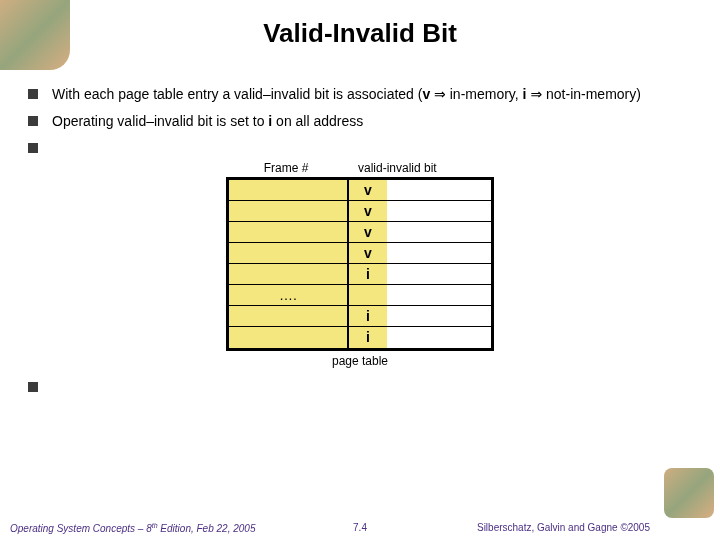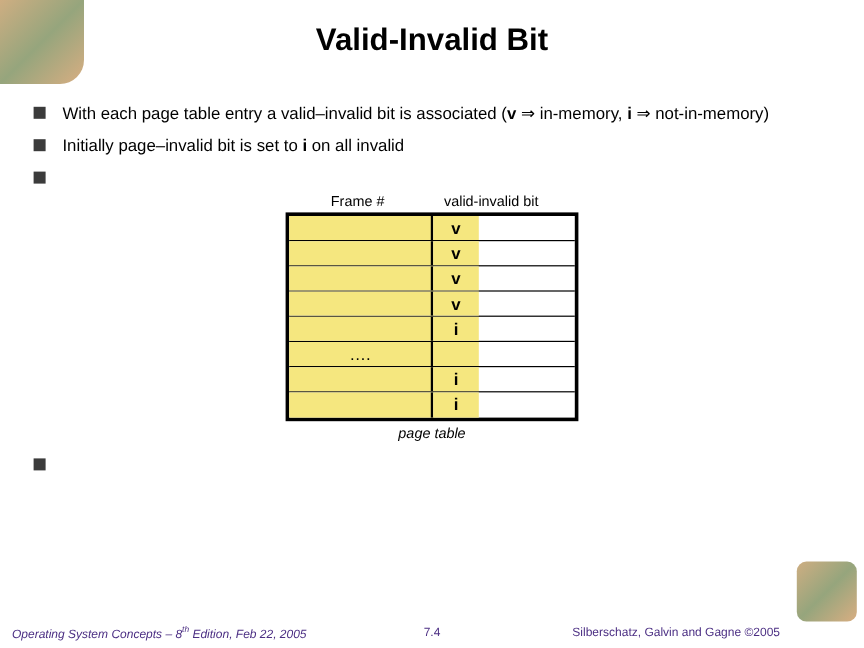--- a/index.html
+++ b/index.html
@@ -44,21 +44,21 @@
     background: #3b3b3b;
     margin-top: 4px;
     margin-right: 14px;
     flex-shrink: 0;
   }
   .bullet-text { color: #000; }
   .bold { font-weight: bold; }
   .arrow { font-family: Arial; }
   .diagram {
     margin: 4px auto 10px auto;
-    width: 244px;
+    width: 268px;
     position: relative;
   }
   .headers {
     display: flex;
     font-size: 12px;
     margin-bottom: 2px;
   }
   .hdr-frame { width: 120px; text-align: center; }
   .hdr-valid { width: 120px; text-align: left; padding-left: 12px; }
   .tbl {
@@ -85,21 +85,20 @@
   }
   .trow-ell .cell-frame {
     text-align: center;
     font-size: 14px;
     line-height: 21px;
   }
   .caption {
     text-align: center;
     font-size: 12px;
     margin-top: 3px;
-    font-style: italic;
   }
   .footer {
     position: absolute;
     bottom: 6px;
     left: 0;
     width: 100%;
     display: flex;
     justify-content: space-between;
     align-items: center;
     padding: 0 10px;
@@ -123,21 +122,21 @@
   <div class="bullet-row">
     <div class="bullet-sq"></div>
     <div class="bullet-text">
       <span>With each page table entry a valid–invalid bit is associated (</span><span class="bold">v</span><span class="arrow"> ⇒ </span><span>in-memory, </span><span class="bold">i</span><span class="arrow"> ⇒ </span><span>not-in-memory)</span>
     </div>
   </div>
 
   <div class="bullet-row">
     <div class="bullet-sq"></div>
     <div class="bullet-text">
-      <span>Initially page–invalid bit is set to </span><span class="bold">i</span><span> on all invalid</span>
+      <span>Operating valid–invalid bit is set to </span><span class="bold">i</span><span> on all address</span>
     </div>
   </div>
 
   <div class="bullet-row">
     <div class="bullet-sq"></div>
   </div>
 
   <div class="diagram">
     <div class="headers">
       <div class="hdr-frame">Frame #</div>

